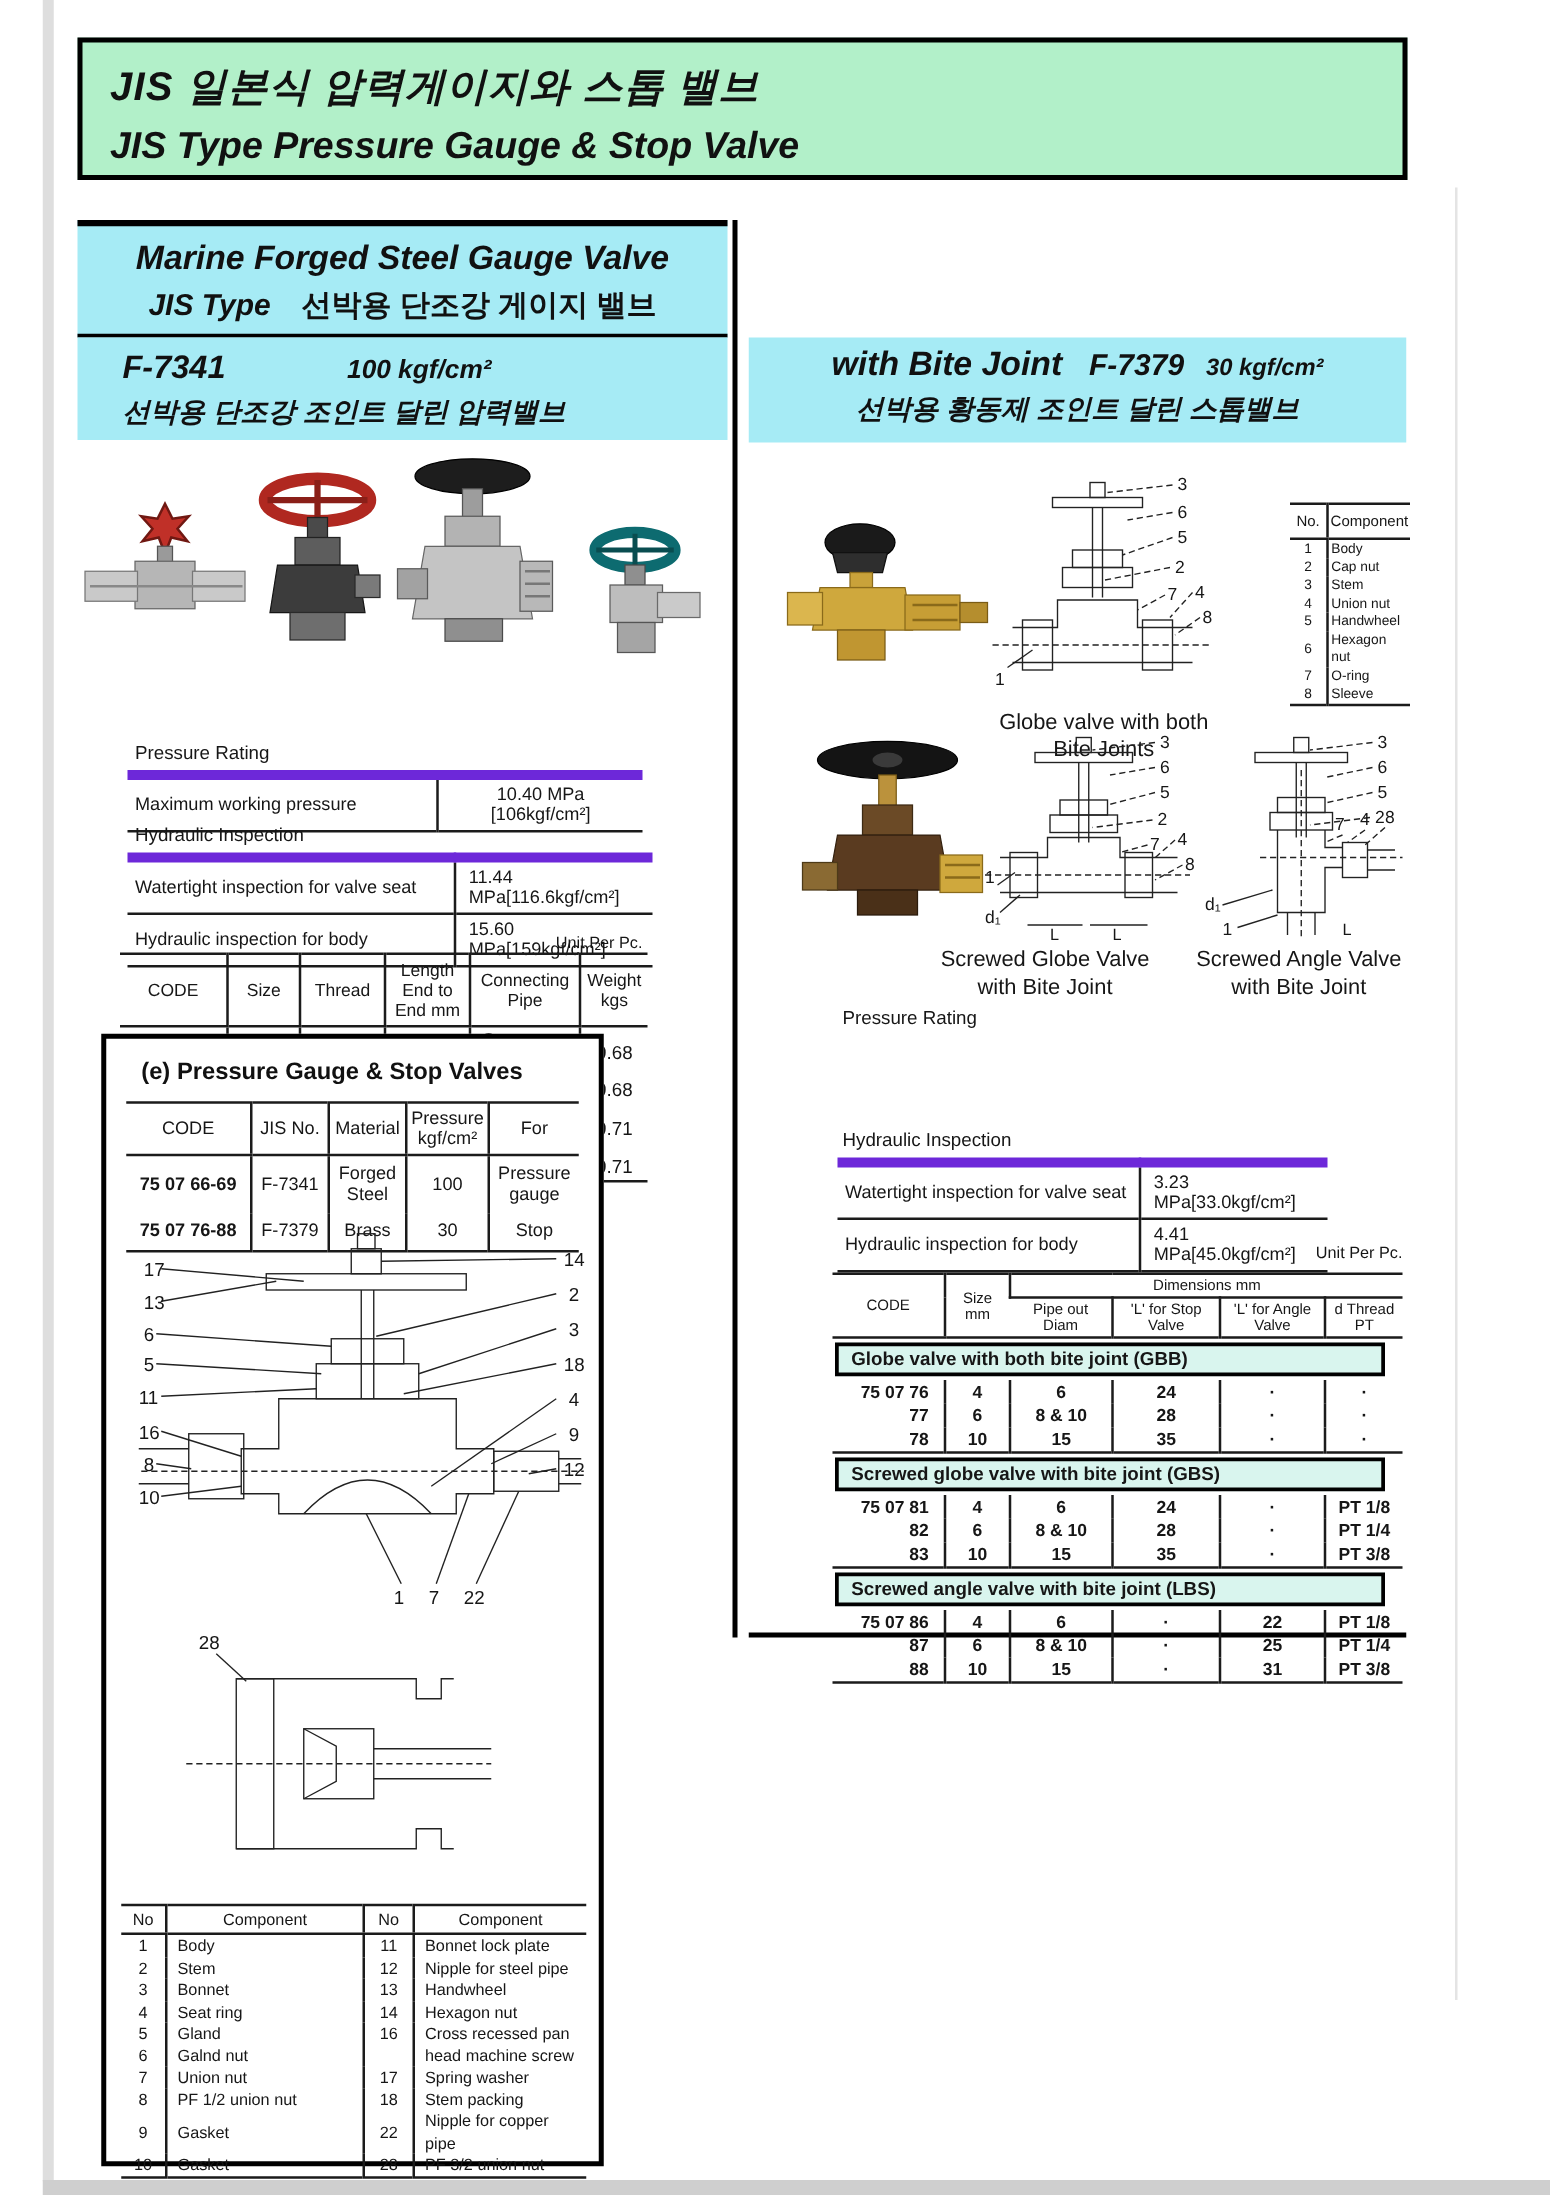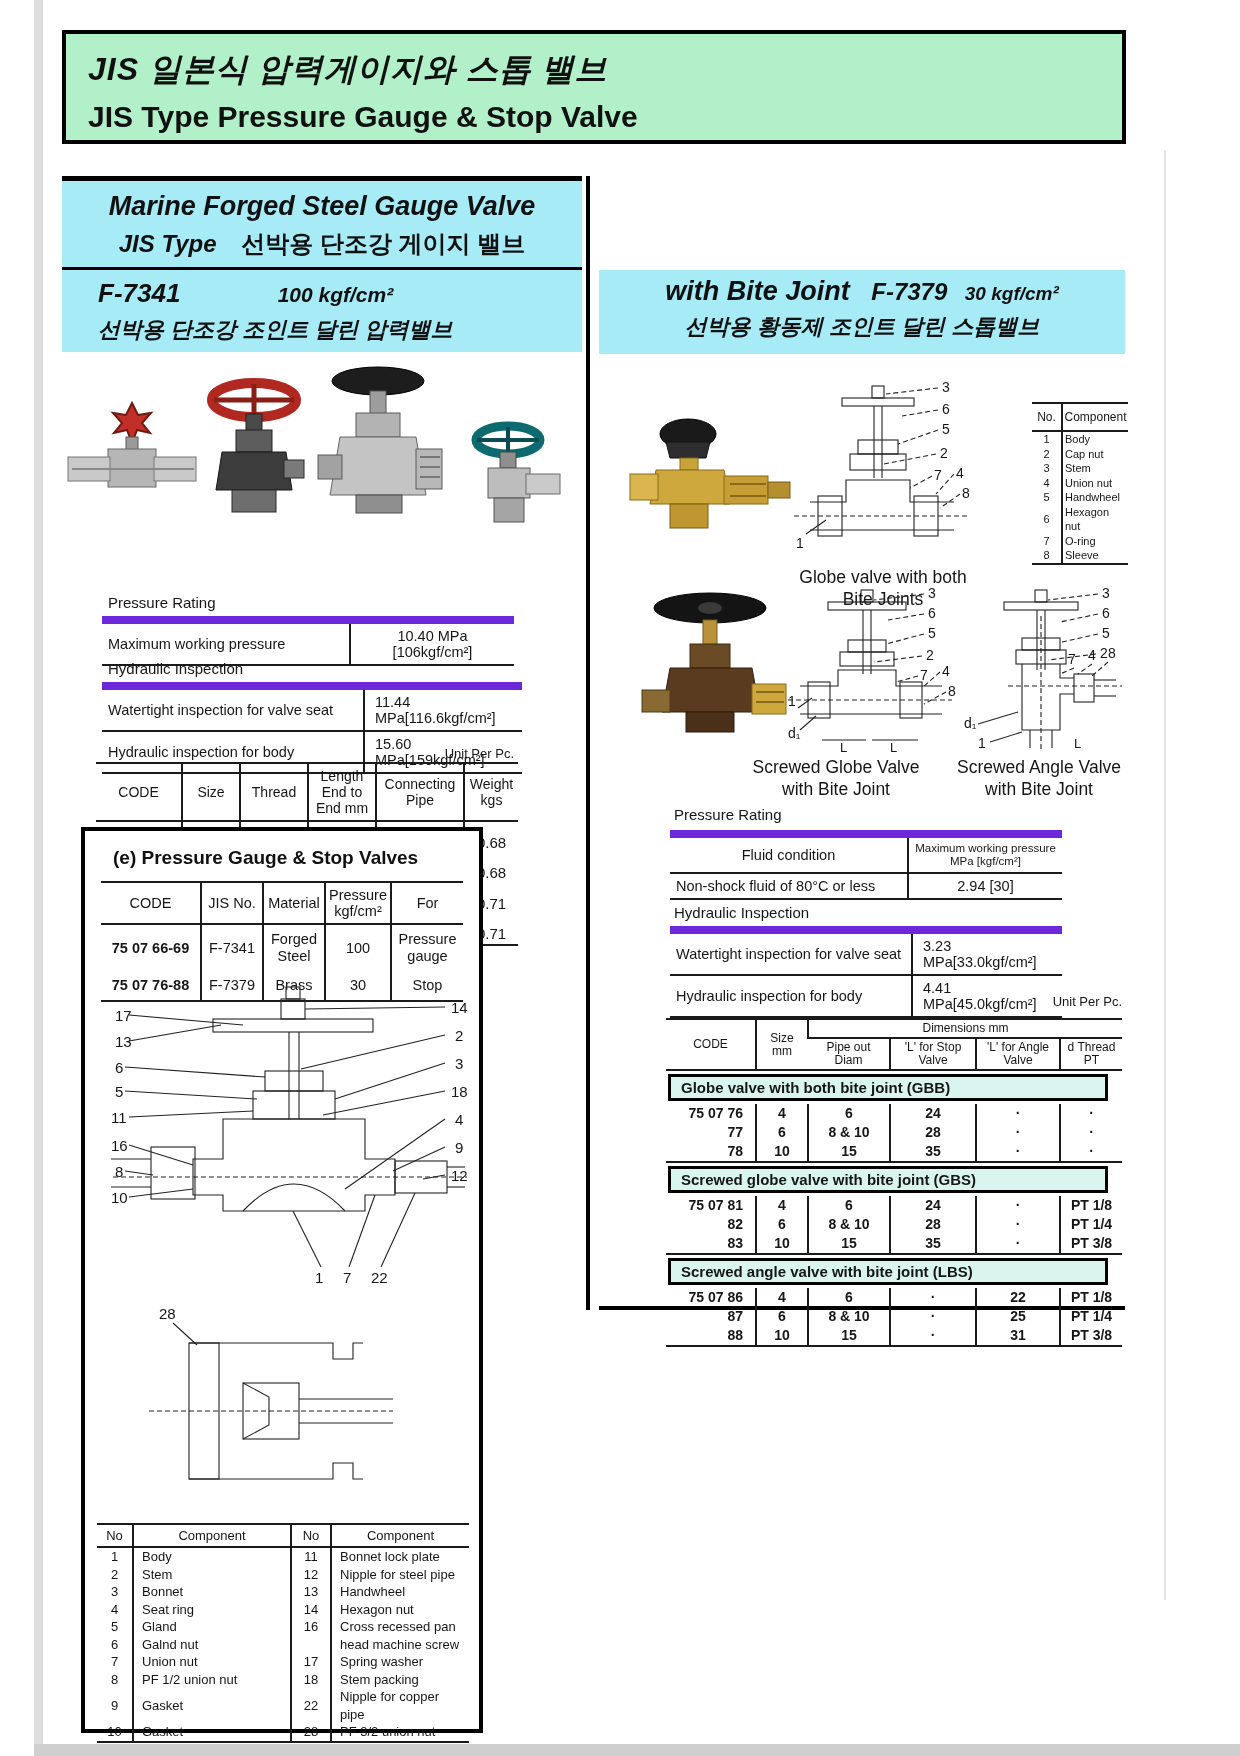--- a/index.html
+++ b/index.html
@@ -9,21 +9,21 @@
   .abs { position:absolute; }
 
   
   .edge-left { left:0; top:0; width:9px; height:1745px; background:#dedede; }
   .edge-bottom { left:0; top:1744px; width:1240px; height:12px; background:#cfcfcf; }
   .edge-right { left:1130px; top:150px; width:2px; height:1450px; background:#e4e4e4; }
 
   
   .banner { background:#b2f0c9; border:4px solid #000; padding:14px 0 0 22px; }
   .banner-ko { font-size:32px; font-weight:bold; font-style:italic; letter-spacing:1px; }
-  .banner-en { font-size:30px; font-weight:bold; margin-top:8px; }
+  .banner-en { font-size:30px; font-weight:bold; font-style:italic; margin-top:8px; }
 
   
   .chead { background:#a6ebf5; border-top:5px solid #000; border-bottom:3px solid #000; text-align:center; padding-top:10px; }
   .chead-l1 { font-size:27px; font-weight:bold; font-style:italic; }
   .chead-l2 { font-size:24px; font-weight:bold; margin-top:6px; }
   .chead-l2 .jis { font-style:italic; margin-right:18px; }
   .chead2 { background:#a6ebf5; padding:8px 0 0 36px; }
   .chead2 .r1 { font-size:26px; font-weight:bold; font-style:italic; }
   .chead2 .r1 .rate { font-size:21px; margin-left:90px; }
   .chead2 .r2 { font-size:22px; font-weight:bold; font-style:italic; margin-top:6px; }
@@ -658,35 +658,20 @@
     <text x="8" y="146" font-size="14">d₁</text>
     <text x="22" y="166" font-size="14">1</text>
     <text x="118" y="166" font-size="13">L</text>
   </svg>
   <div class="abs caption" style="left:912px;top:756px;width:186px">
     <div>Screwed Angle  Valve</div>
     <div>with Bite Joint</div>
   </div>
 
   <div class="abs lbl" style="left:640px;top:806px">Pressure Rating</div>
-  <table class="abs kv" style="left:636px;top:830px;width:392px">
-    <thead>
-      <tr>
-        <th style="width:238px">Fluid condition</th>
-        <th class="pre" style="font-size:11.5px;line-height:13px">Maximum working pressure
-MPa [kgf/cm²]</th>
-      </tr>
-    </thead>
-    <tbody>
-        <tr>
-      <td>Non-shock fluid of 80°C or less</td>
-      <td class="val">2.94 [30]</td>
-    </tr>
-  </tbody>
-    </table>
   <div class="abs lbl" style="left:640px;top:904px">Hydraulic Inspection</div>
   <table class="abs kv" style="left:636px;top:926px;width:392px">
     <tbody>
         <tr>
       <td style="width:242px">Watertight inspection for valve seat</td>
       <td class="vall">3.23  MPa[33.0kgf/cm²]</td>
     </tr>
     <tr>
       <td>Hydraulic inspection for body</td>
       <td class="vall">4.41  MPa[45.0kgf/cm²]</td>

